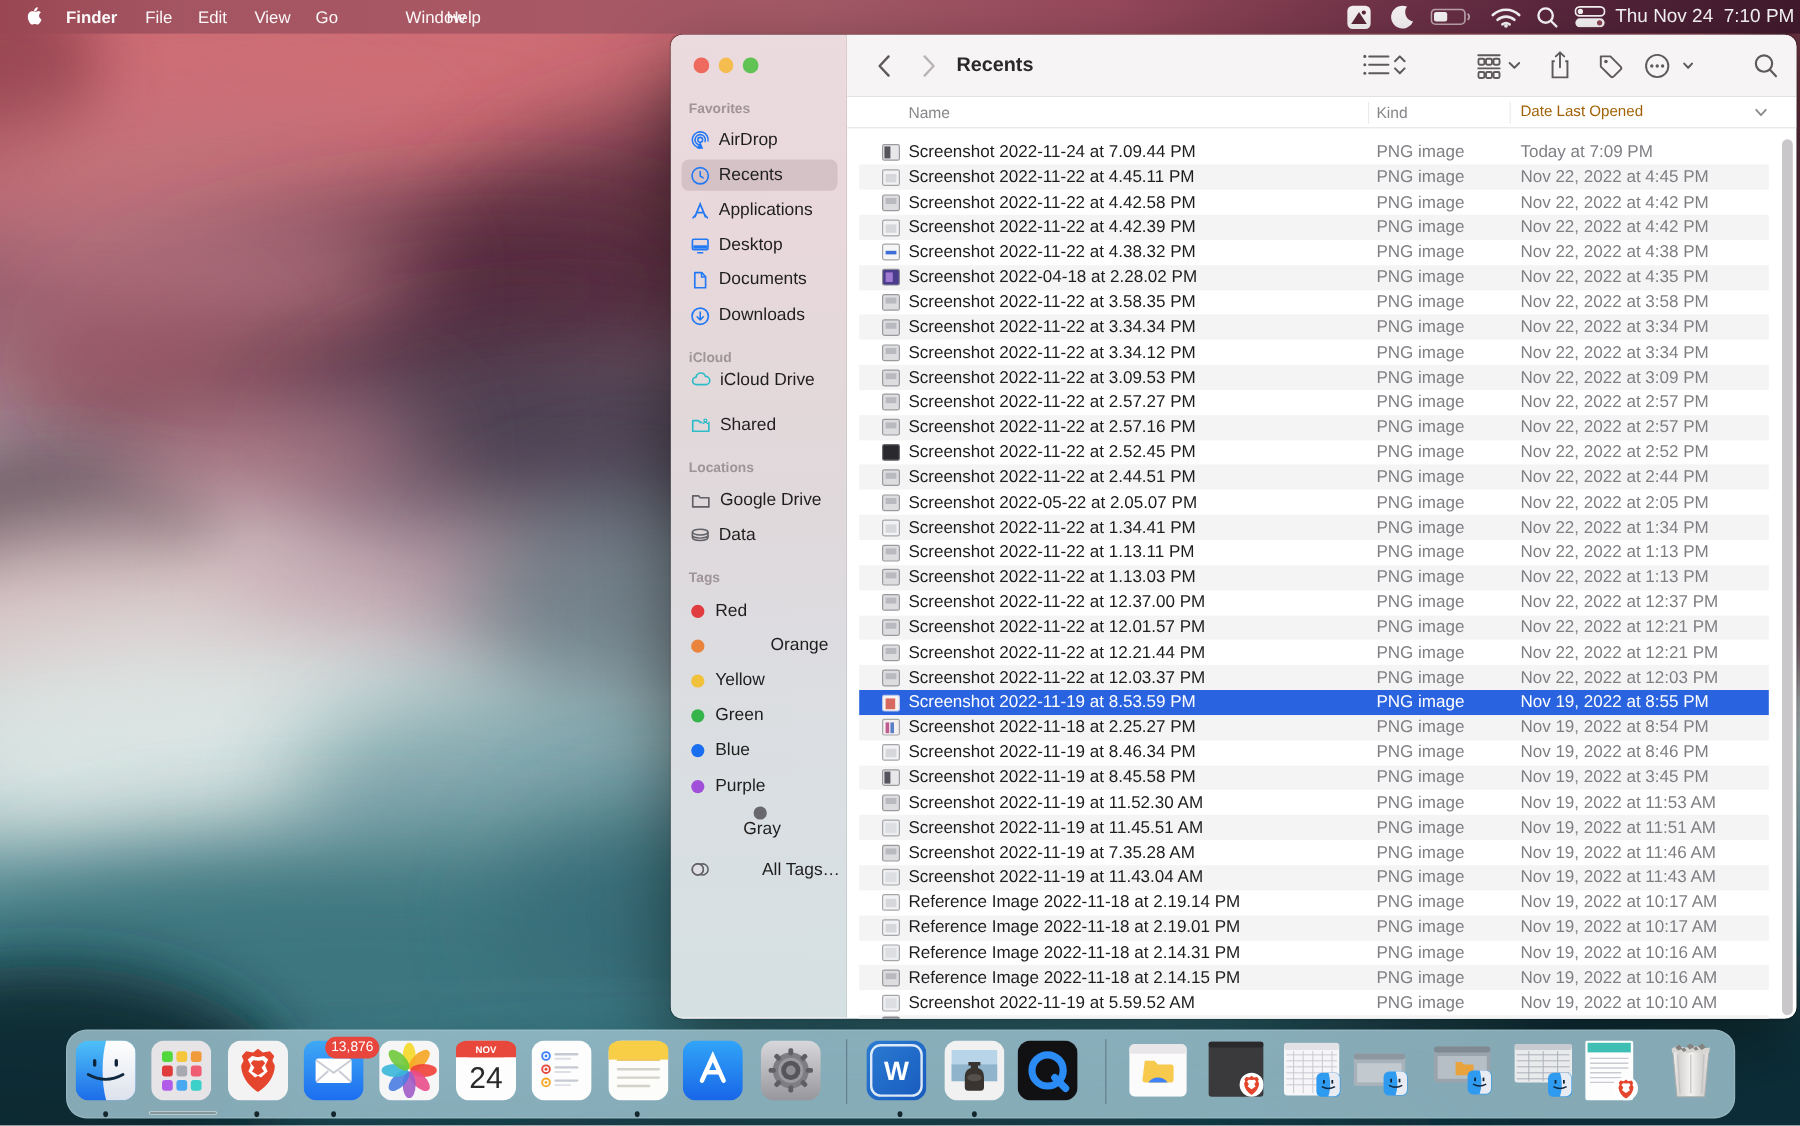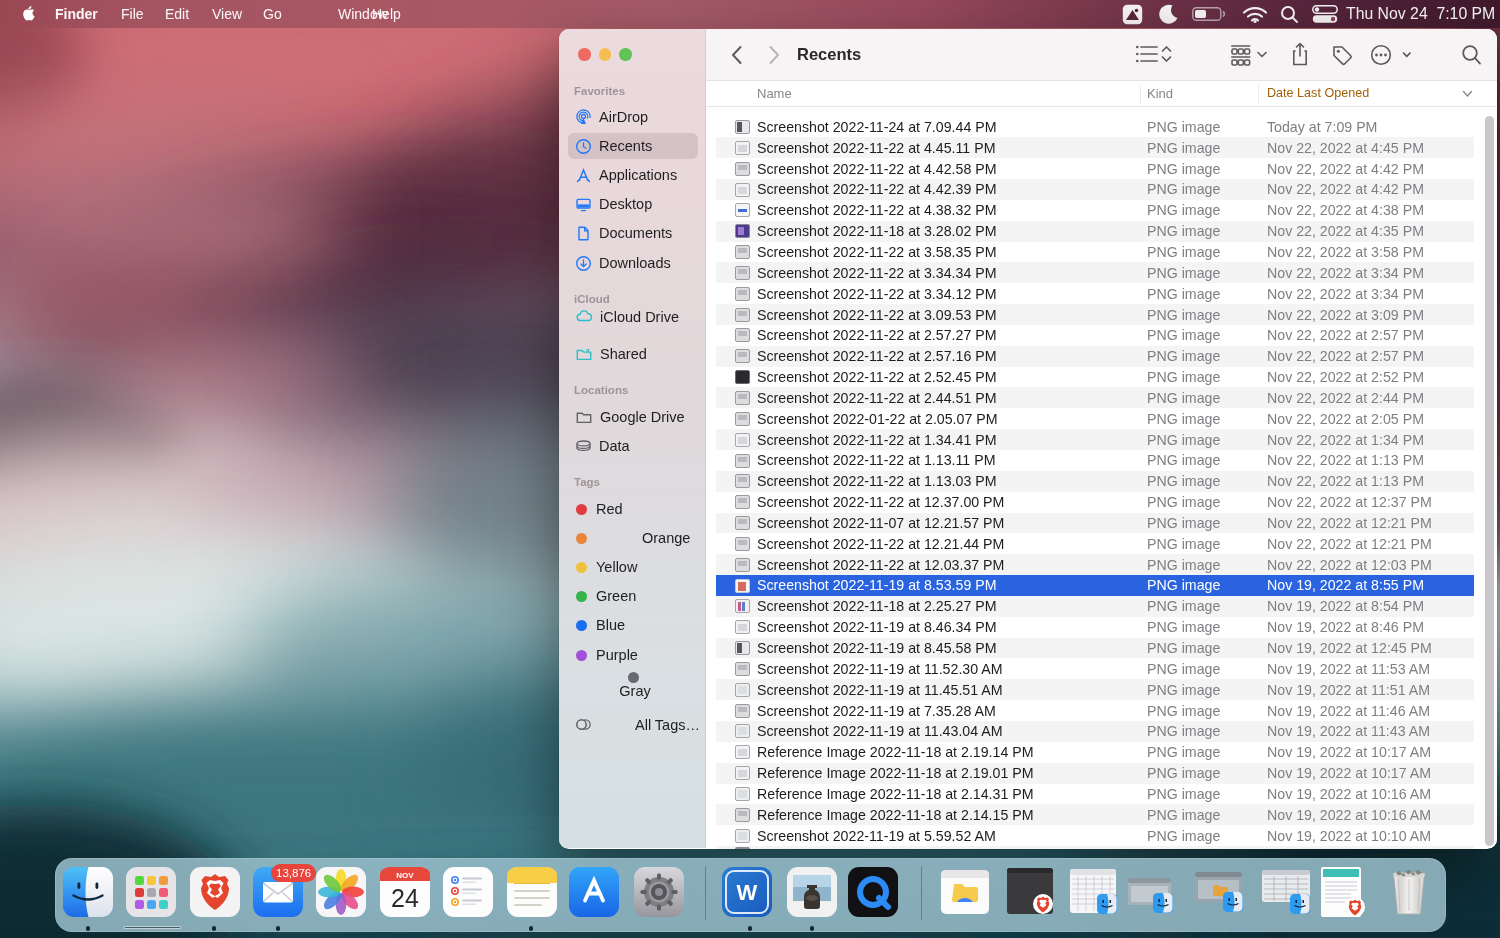--- a/index.html
+++ b/index.html
@@ -378,21 +378,21 @@
             </span>
             <span class="nm">Screenshot 2022-11-22 at 4.38.32 PM</span>
             <span class="kd">PNG image</span>
             <span class="dt">Nov 22, 2022 at 4:38 PM</span>
           </div>
         <div class="row">
             <span class="stripe"></span>
             <span class="fic" style="background:#4a3b8c;border:1px solid #8a8a92;">
               <i style="position:absolute;left:2px;top:2px;width:6px;height:8px;background:#9f7ad0;display:block;"></i>
             </span>
-            <span class="nm">Screenshot 2022-11-18 at 3.28.02 PM</span>
+            <span class="nm">Screenshot 2022-04-18 at 2.28.02 PM</span>
             <span class="kd">PNG image</span>
             <span class="dt">Nov 22, 2022 at 4:35 PM</span>
           </div>
         <div class="row">
             <span class="stripe"></span>
             <span class="fic" style="background:#dddde0;border:1px solid #9a9a9e;">
               <i style="position:absolute;left:2px;top:2px;width:9px;height:5px;background:#b9bac0;display:block;"></i>
             </span>
             <span class="nm">Screenshot 2022-11-22 at 3.58.35 PM</span>
             <span class="kd">PNG image</span>
@@ -457,21 +457,21 @@
             </span>
             <span class="nm">Screenshot 2022-11-22 at 2.44.51 PM</span>
             <span class="kd">PNG image</span>
             <span class="dt">Nov 22, 2022 at 2:44 PM</span>
           </div>
         <div class="row">
             <span class="stripe"></span>
             <span class="fic" style="background:#dddde0;border:1px solid #9a9a9e;">
               <i style="position:absolute;left:2px;top:2px;width:9px;height:5px;background:#b9bac0;display:block;"></i>
             </span>
-            <span class="nm">Screenshot 2022-01-22 at 2.05.07 PM</span>
+            <span class="nm">Screenshot 2022-05-22 at 2.05.07 PM</span>
             <span class="kd">PNG image</span>
             <span class="dt">Nov 22, 2022 at 2:05 PM</span>
           </div>
         <div class="row">
             <span class="stripe"></span>
             <span class="fic" style="background:#f2f2f4;border:1px solid #a6a6aa;">
               <i style="position:absolute;left:2px;top:3px;width:9px;height:7px;background:#d6d7da;display:block;"></i>
             </span>
             <span class="nm">Screenshot 2022-11-22 at 1.34.41 PM</span>
             <span class="kd">PNG image</span>
@@ -502,21 +502,21 @@
             </span>
             <span class="nm">Screenshot 2022-11-22 at 12.37.00 PM</span>
             <span class="kd">PNG image</span>
             <span class="dt">Nov 22, 2022 at 12:37 PM</span>
           </div>
         <div class="row">
             <span class="stripe"></span>
             <span class="fic" style="background:#dddde0;border:1px solid #9a9a9e;">
               <i style="position:absolute;left:2px;top:2px;width:9px;height:5px;background:#b9bac0;display:block;"></i>
             </span>
-            <span class="nm">Screenshot 2022-11-07 at 12.21.57 PM</span>
+            <span class="nm">Screenshot 2022-11-22 at 12.01.57 PM</span>
             <span class="kd">PNG image</span>
             <span class="dt">Nov 22, 2022 at 12:21 PM</span>
           </div>
         <div class="row">
             <span class="stripe"></span>
             <span class="fic" style="background:#dddde0;border:1px solid #9a9a9e;">
               <i style="position:absolute;left:2px;top:2px;width:9px;height:5px;background:#b9bac0;display:block;"></i>
             </span>
             <span class="nm">Screenshot 2022-11-22 at 12.21.44 PM</span>
             <span class="kd">PNG image</span>
@@ -559,21 +559,21 @@
             <span class="kd">PNG image</span>
             <span class="dt">Nov 19, 2022 at 8:46 PM</span>
           </div>
         <div class="row">
             <span class="stripe"></span>
             <span class="fic" style="background:#e8e8ea;border:1px solid #9a9a9e;">
               <i style="position:absolute;left:1px;top:1px;width:5px;height:10px;background:#55555e;display:block;"></i>
             </span>
             <span class="nm">Screenshot 2022-11-19 at 8.45.58 PM</span>
             <span class="kd">PNG image</span>
-            <span class="dt">Nov 19, 2022 at 12:45 PM</span>
+            <span class="dt">Nov 19, 2022 at 3:45 PM</span>
           </div>
         <div class="row">
             <span class="stripe"></span>
             <span class="fic" style="background:#dddde0;border:1px solid #9a9a9e;">
               <i style="position:absolute;left:2px;top:2px;width:9px;height:5px;background:#b9bac0;display:block;"></i>
             </span>
             <span class="nm">Screenshot 2022-11-19 at 11.52.30 AM</span>
             <span class="kd">PNG image</span>
             <span class="dt">Nov 19, 2022 at 11:53 AM</span>
           </div>

